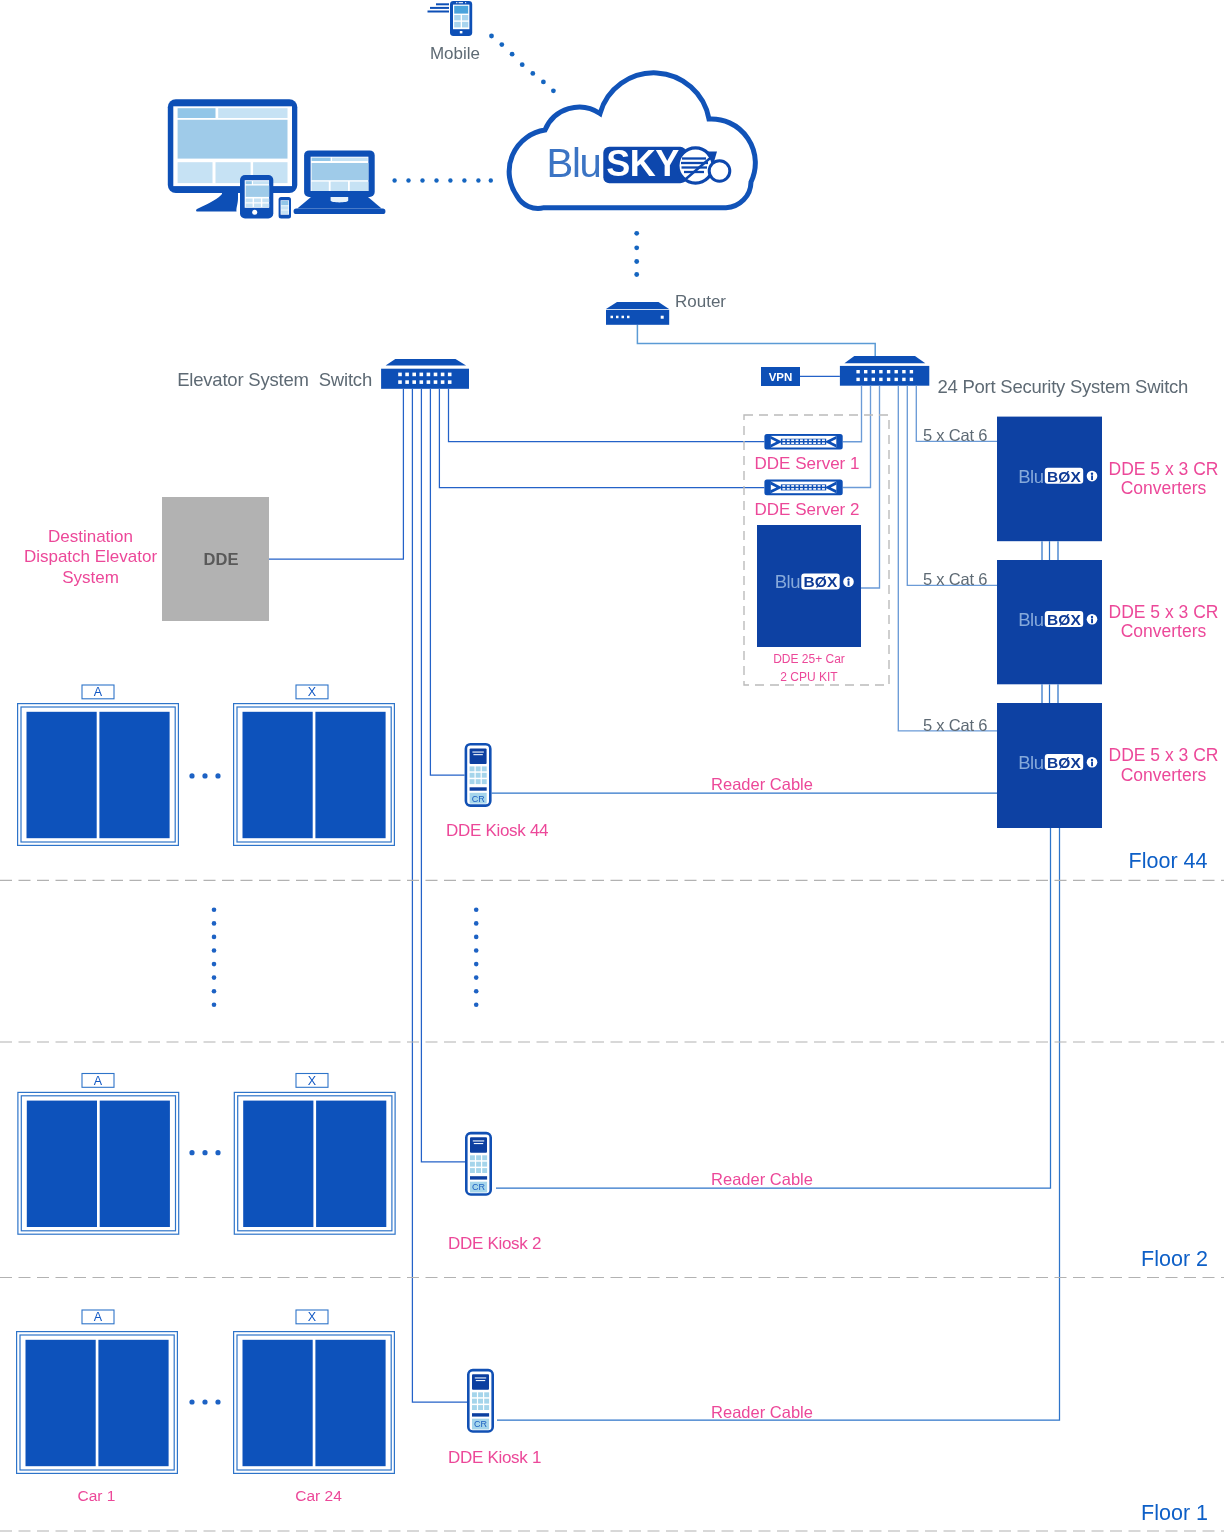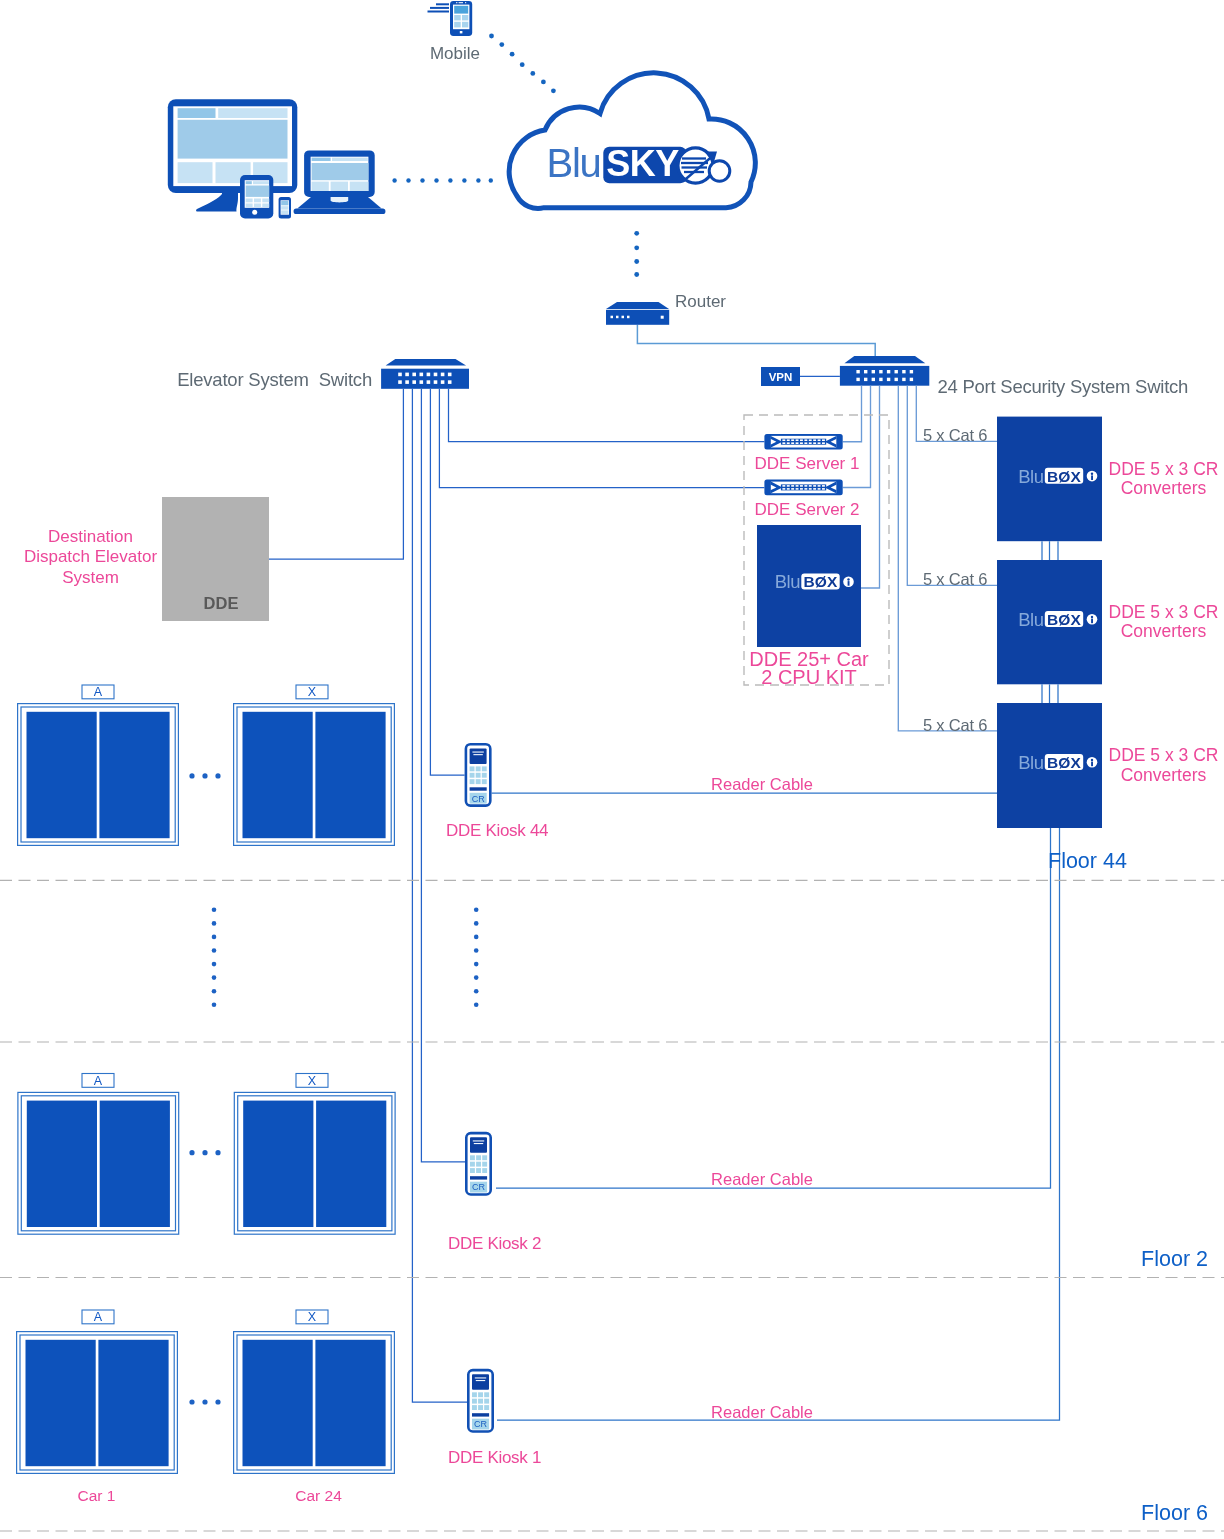--- a/index.html
+++ b/index.html
@@ -438,46 +438,46 @@
 <div class="t slate" style="left:923px;top:426.0px;font-size:16.5px;letter-spacing:-0.2px;">5 x Cat 6</div>
 
 <div class="t slate" style="left:923px;top:570.0px;font-size:16.5px;letter-spacing:-0.2px;">5 x Cat 6</div>
 
 <div class="t slate" style="left:923px;top:716.0px;font-size:16.5px;letter-spacing:-0.2px;">5 x Cat 6</div>
 
 <div class="t ctr" style="left:742px;top:453.5px;width:130px;font-size:17px;">DDE Server 1</div>
 
 <div class="t ctr" style="left:742px;top:499.5px;width:130px;font-size:17px;">DDE Server 2</div>
 
-<div class="t ctr" style="left:749px;top:649.5px;width:120px;font-size:20px;line-height:18.5px;">DDE 25+ Car<br>2 CPU KIT</div>
+<div class="t ctr" style="left:749px;top:649.5px;width:120px;font-size:12px;line-height:18.5px;">DDE 25+ Car<br>2 CPU KIT</div>
 
 <div class="t ctr" style="left:20px;top:526.5px;width:141px;font-size:17px;line-height:20.8px;">Destination Dispatch Elevator System</div>
 
-<div class="t ctr" style="left:162px;top:550px;width:118px;font-size:16.5px;font-weight:bold;color:#595959;margin-top:44px;">DDE</div>
+<div class="t ctr" style="left:162px;top:550px;width:118px;font-size:16.5px;font-weight:bold;color:#595959;">DDE</div>
 
 <div class="t ctr" style="left:1103px;top:459.5px;width:121px;font-size:17.5px;line-height:19.5px;">DDE 5 x 3 CR Converters</div>
 
 <div class="t ctr" style="left:1103px;top:602.7px;width:121px;font-size:17.5px;line-height:19.5px;">DDE 5 x 3 CR Converters</div>
 
 <div class="t ctr" style="left:1103px;top:746px;width:121px;font-size:17.5px;line-height:19.5px;">DDE 5 x 3 CR Converters</div>
 
 <div class="t ctr" style="left:697px;top:774.8px;width:130px;font-size:16.5px;">Reader Cable</div>
 
 <div class="t" style="left:446px;top:820.8px;font-size:17px;letter-spacing:-0.3px;">DDE Kiosk 44</div>
 
-<div class="t blue" style="left:1048px;top:848.5px;width:100px;text-align:left;font-size:21.5px;">Floor 44</div>
+<div class="t blue" style="left:1118px;top:848.5px;width:100px;text-align:center;font-size:21.5px;">Floor 44</div>
 
 <div class="t ctr" style="left:697px;top:1170.3px;width:130px;font-size:16.5px;">Reader Cable</div>
 
 <div class="t" style="left:448px;top:1206px;font-size:17px;letter-spacing:-0.3px;margin-top:28px;">DDE Kiosk 2</div>
 
 <div class="t blue" style="left:1108px;top:1247.3px;width:100px;text-align:right;font-size:21.5px;">Floor 2</div>
 
 <div class="t ctr" style="left:697px;top:1403.3px;width:130px;font-size:16.5px;">Reader Cable</div>
 
 <div class="t" style="left:448px;top:1448px;font-size:17px;letter-spacing:-0.3px;">DDE Kiosk 1</div>
 
 <div class="t ctr" style="left:66px;top:1486.6px;width:61px;font-size:15.5px;">Car 1</div>
 
 <div class="t ctr" style="left:288px;top:1486.6px;width:61px;font-size:15.5px;">Car 24</div>
 
-<div class="t blue" style="left:1108px;top:1501.3px;width:100px;text-align:right;font-size:21.5px;">Floor 6</div>
+<div class="t blue" style="left:1108px;top:1501.3px;width:100px;text-align:right;font-size:21.5px;">Floor 1</div>
 </div>
 
 </body></html>

